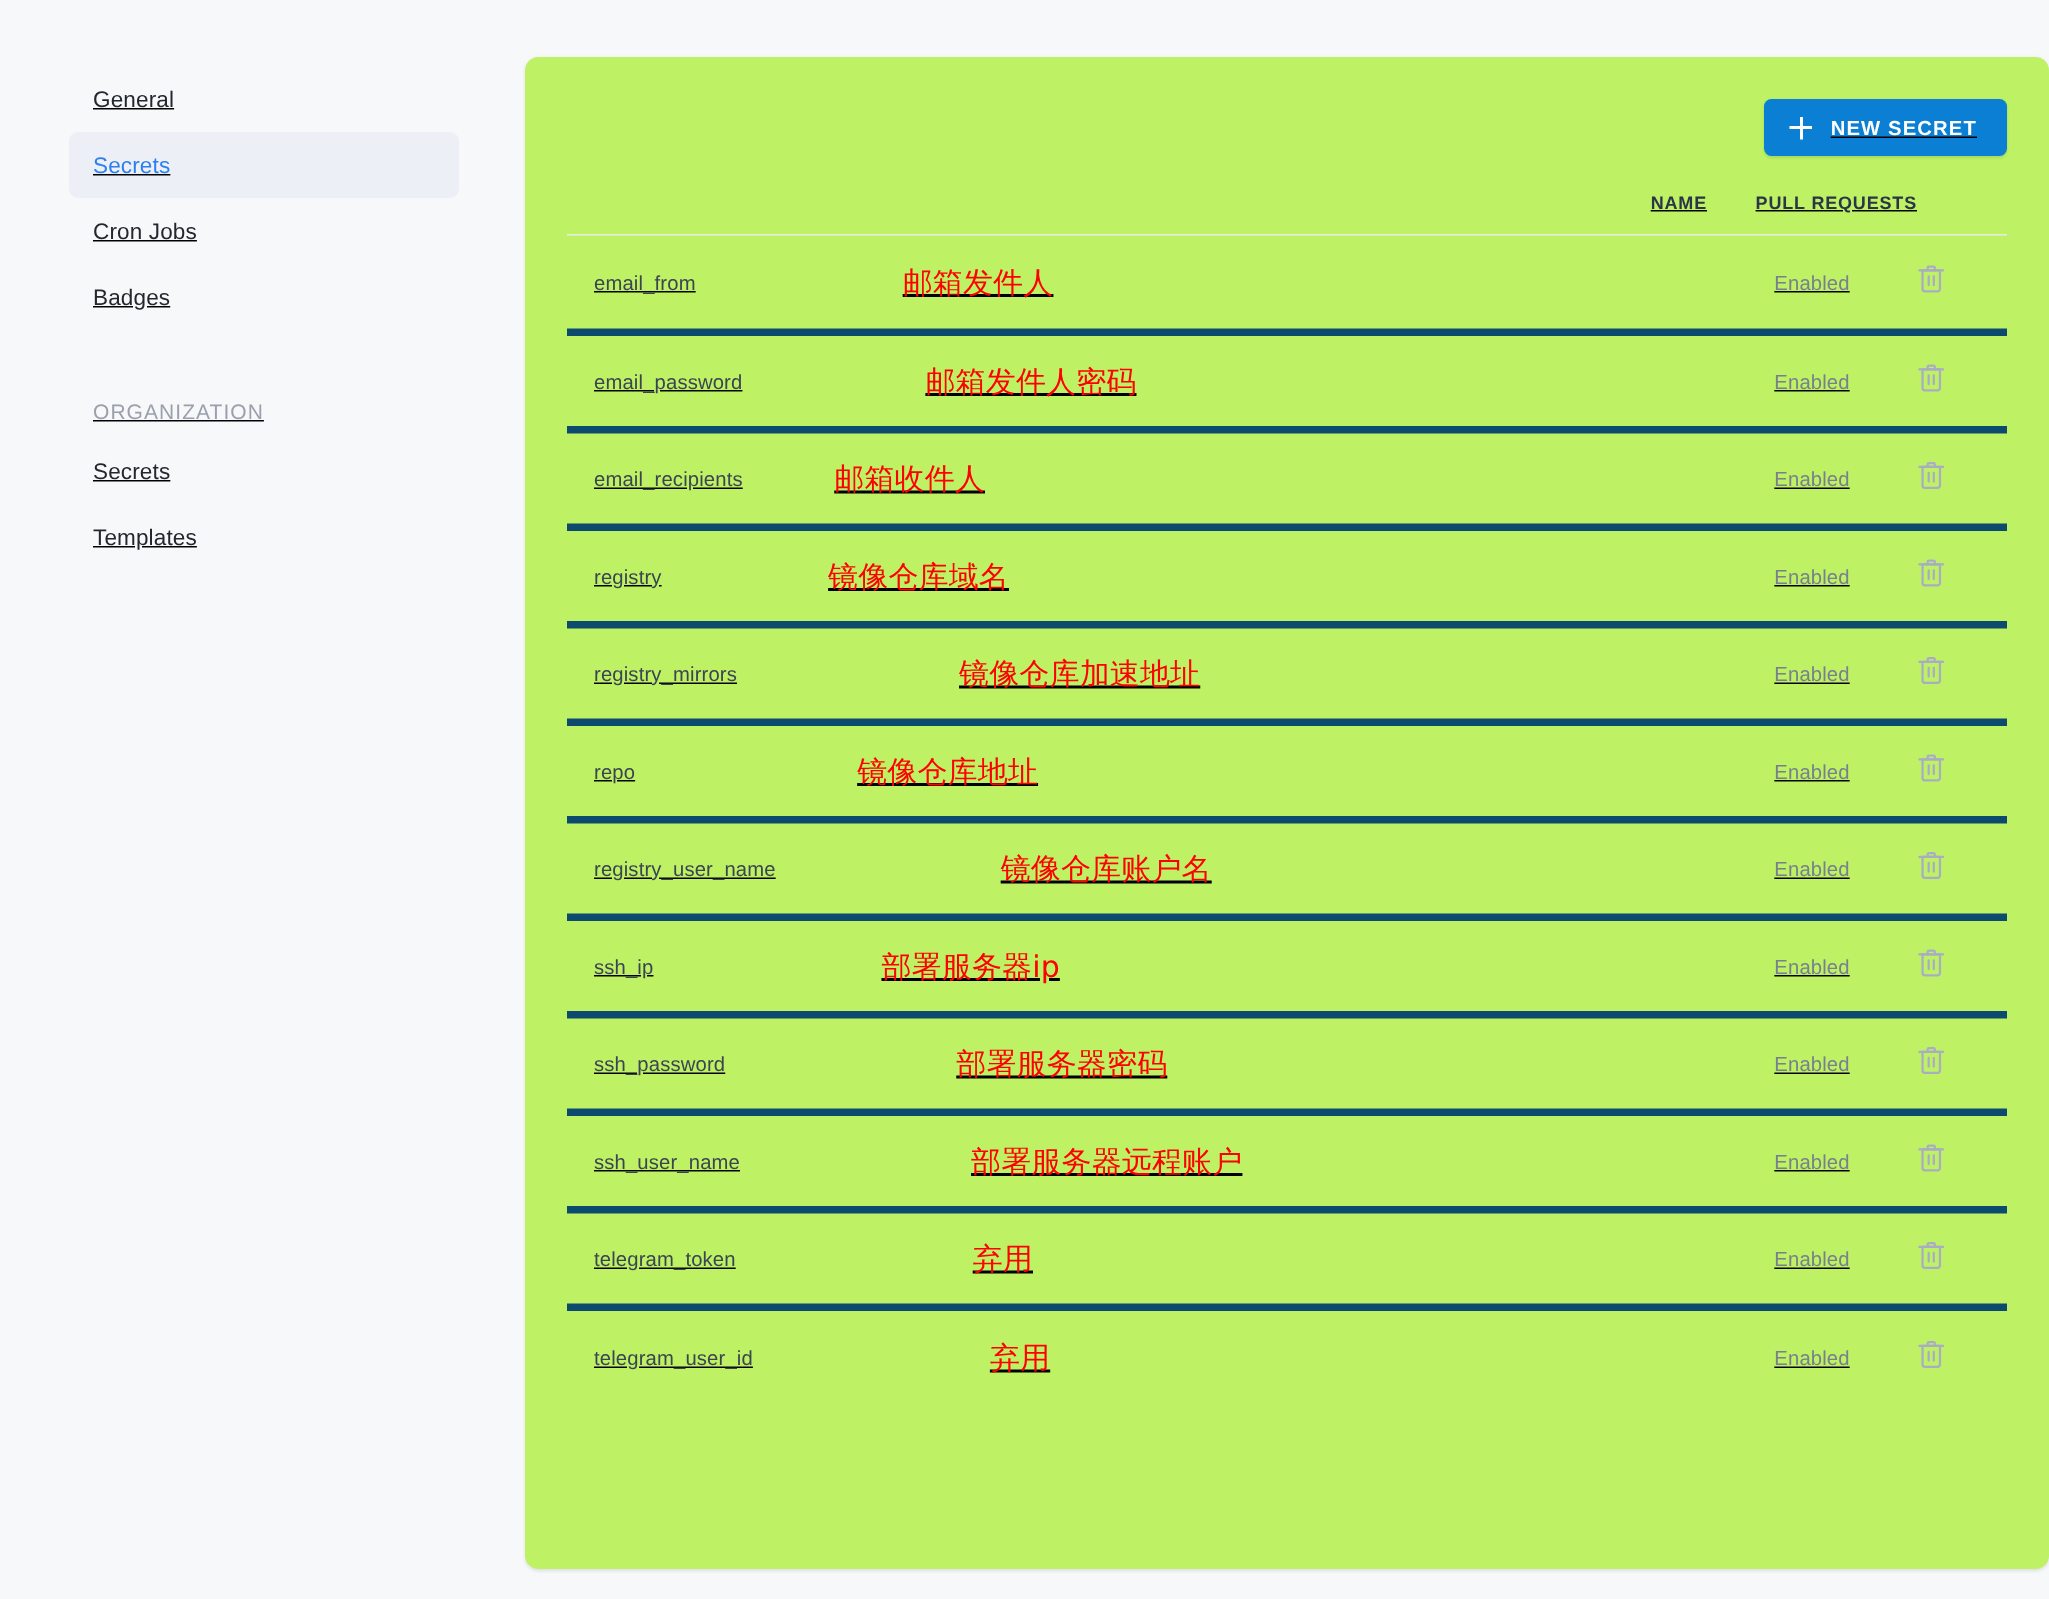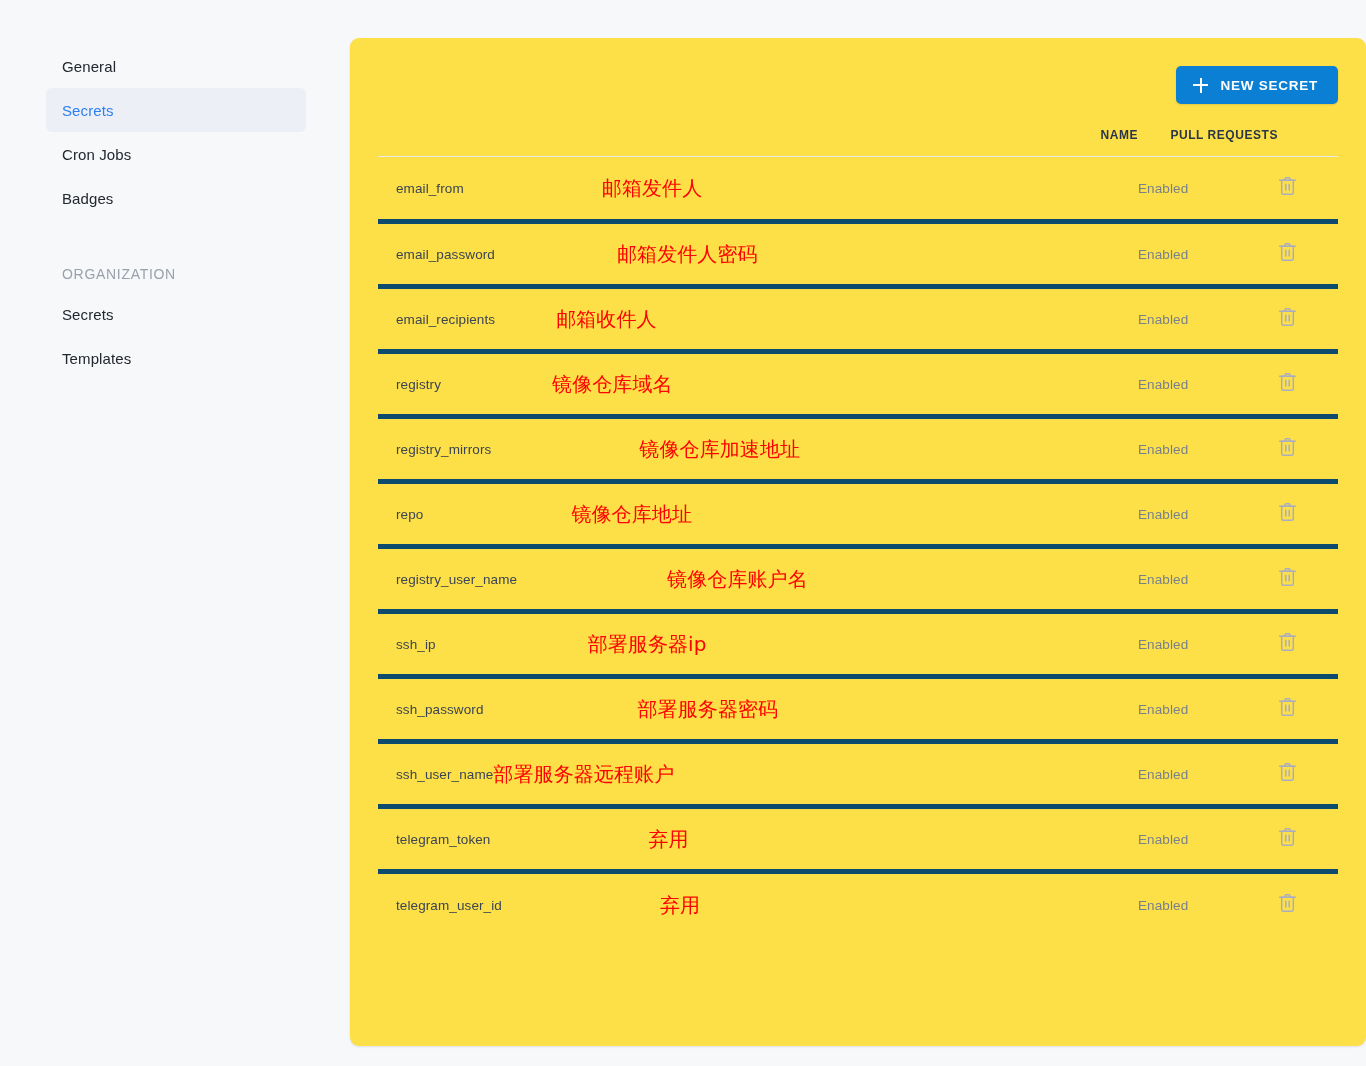--- a/index.html
+++ b/index.html
@@ -11,20 +11,21 @@
     font-family: "Liberation Sans", sans-serif;
     -webkit-font-smoothing: antialiased;
   }
 
   .page {
     position: relative;
     width: 1366px;
     height: 1066px;
     display: flex;
     background: #f7f8fa;
+    text-decoration: underline;
   }
 
   
   .sidebar {
     width: 350px;
     flex: 0 0 350px;
     padding: 44px 44px 0 46px;
   }
 
   .nav-item {
@@ -56,21 +57,21 @@
     align-items: center;
   }
 
   
   .main {
     flex: 1 1 auto;
     padding: 38px 64px 0 0;
   }
 
   .card {
-    background: #fde047;
+    background: #bef264;
     border-radius: 9px;
     box-shadow: 0 1px 3px rgba(16,24,40,.07), 0 1px 2px rgba(16,24,40,.04);
     padding: 0 28px 34px 28px;
     min-height: 1008px;
   }
 
   .card-toolbar {
     display: flex;
     justify-content: flex-end;
     padding: 28px 0 0 0;
@@ -146,20 +147,21 @@
     line-height: 1;
     white-space: nowrap;
     font-family: "DejaVu Sans", sans-serif;
     text-align: center;
   }
 
   td.c-pr {
     font-size: 13.5px;
     color: #78808d;
     letter-spacing: .1px;
+    text-align: center;
   }
 
   td.c-act { text-align: left; }
 
   .trash-btn {
     background: none;
     border: none;
     padding: 0;
     cursor: pointer;
     line-height: 0;
@@ -347,21 +349,21 @@
                     <path d="M1.6 4.3h15.8" stroke="#a9adc4" stroke-width="1.5" stroke-linecap="round"></path>
                     <path d="M7.1 4.3V2.6a.9.9 0 0 1 .9-.9h3a.9.9 0 0 1 .9.9v1.7" stroke="#a9adc4" stroke-width="1.5" stroke-linecap="round" stroke-linejoin="round"></path>
                     <path d="M3.7 4.3h11.6v12.4a1.5 1.5 0 0 1-1.5 1.5H5.2a1.5 1.5 0 0 1-1.5-1.5V4.3z" stroke="#a9adc4" stroke-width="1.5" stroke-linejoin="round"></path>
                     <path d="M7.8 8.2v5.8M11.2 8.2v5.8" stroke="#a9adc4" stroke-width="1.5" stroke-linecap="round"></path>
                   </svg></button></td>
             </tr>
             <tr>
               <td class="c-name">
                 <div class="name-wrap">
                   <span class="name-key">ssh_user_name</span>
-                  <span class="annot" style="">部署服务器远程账户</span>
+                  <span class="annot" style="margin-left:154px">部署服务器远程账户</span>
                 </div>
               </td>
               <td class="c-pr">Enabled</td>
               <td class="c-act"><button class="trash-btn"><svg width="19" height="20" viewBox="0 0 19 20" fill="none" aria-hidden="true">
                     <path d="M1.6 4.3h15.8" stroke="#a9adc4" stroke-width="1.5" stroke-linecap="round"></path>
                     <path d="M7.1 4.3V2.6a.9.9 0 0 1 .9-.9h3a.9.9 0 0 1 .9.9v1.7" stroke="#a9adc4" stroke-width="1.5" stroke-linecap="round" stroke-linejoin="round"></path>
                     <path d="M3.7 4.3h11.6v12.4a1.5 1.5 0 0 1-1.5 1.5H5.2a1.5 1.5 0 0 1-1.5-1.5V4.3z" stroke="#a9adc4" stroke-width="1.5" stroke-linejoin="round"></path>
                     <path d="M7.8 8.2v5.8M11.2 8.2v5.8" stroke="#a9adc4" stroke-width="1.5" stroke-linecap="round"></path>
                   </svg></button></td>
             </tr>

